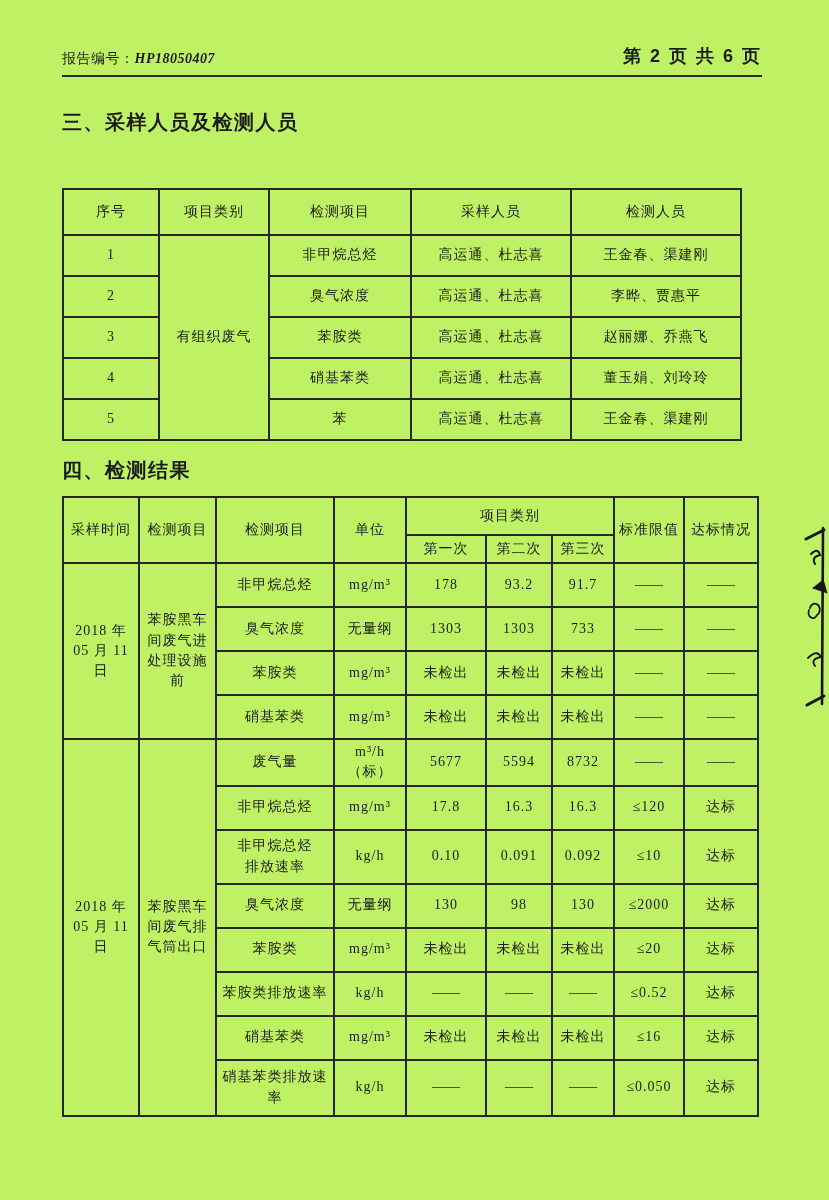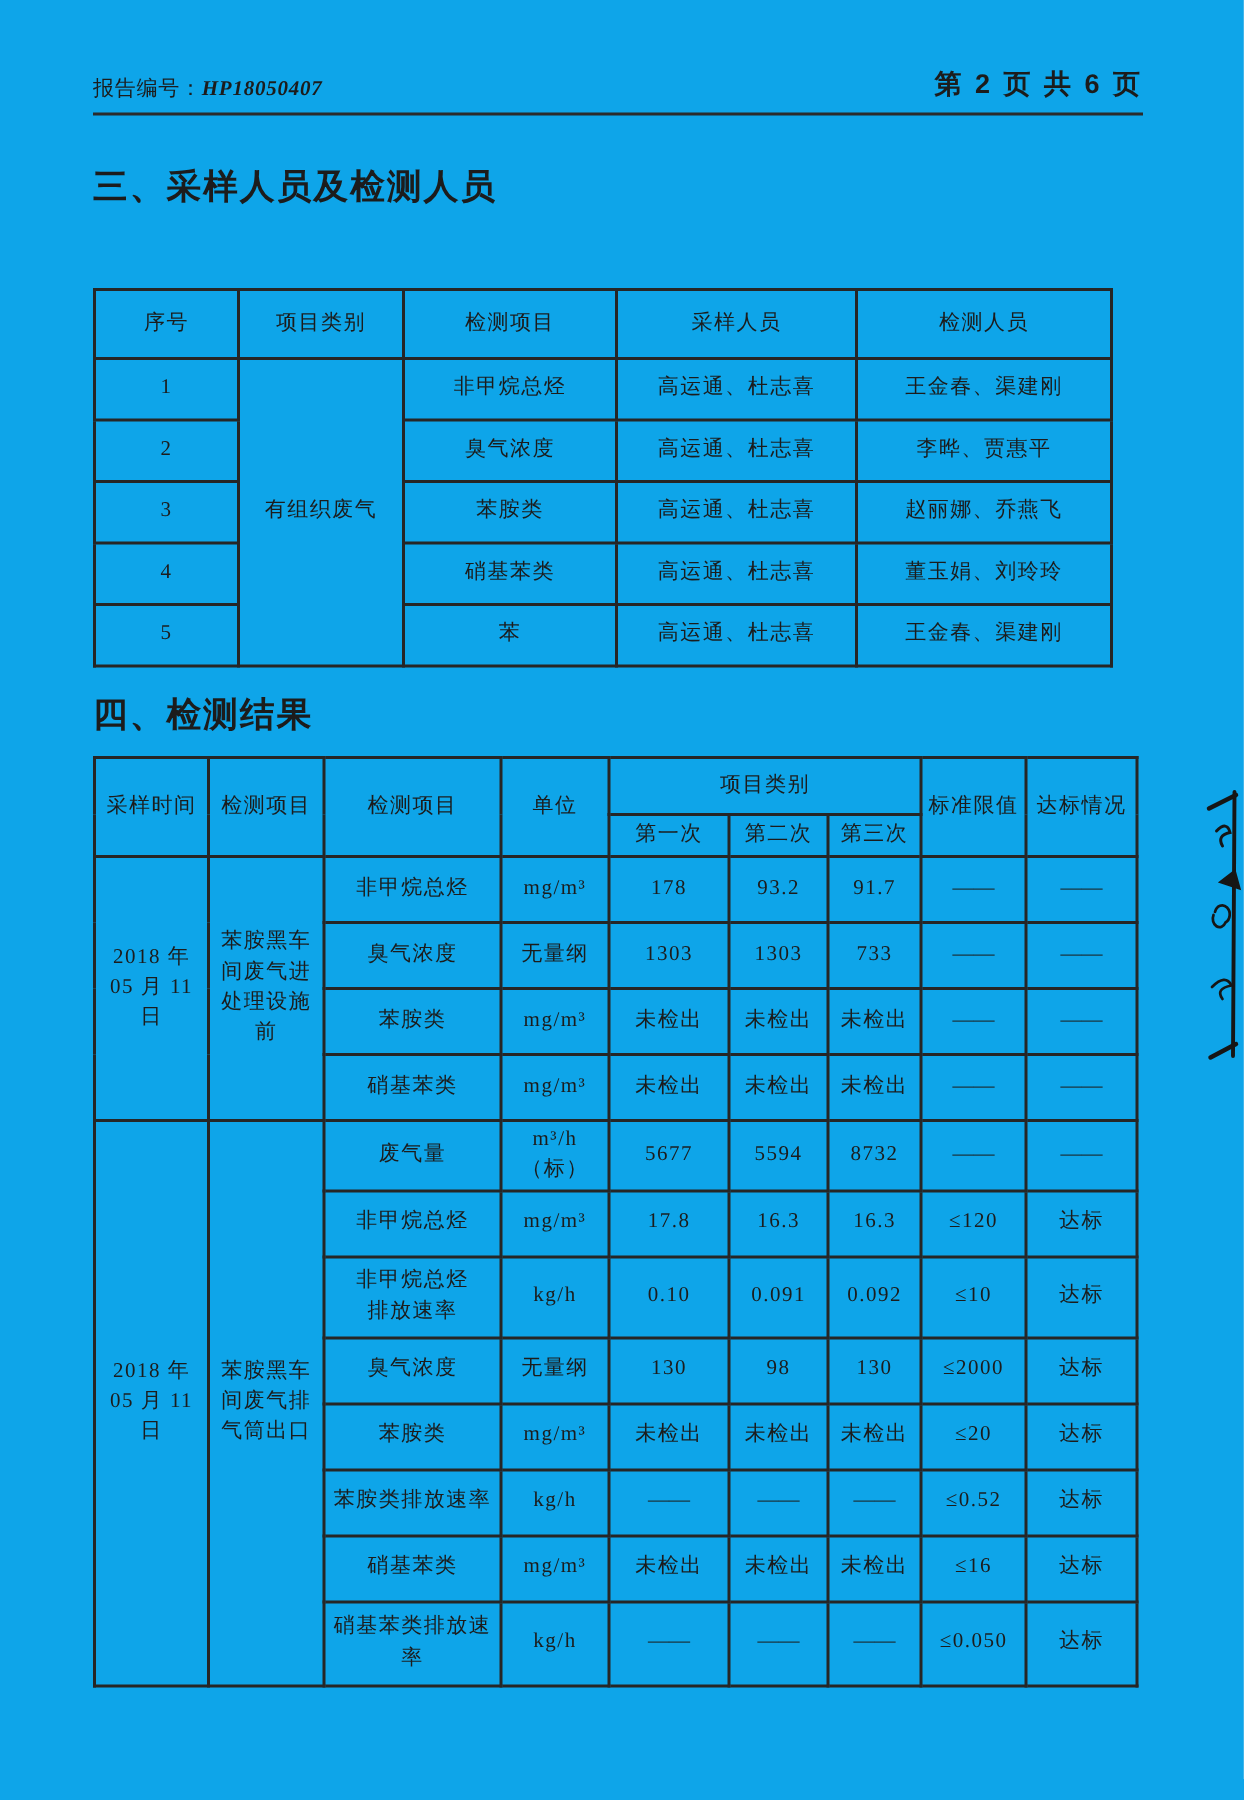--- a/index.html
+++ b/index.html
@@ -1,21 +1,21 @@
 <!DOCTYPE html>
 <html><head>
 <meta charset="utf-8">
 <style>
   html,body{margin:0;padding:0;}
   body{background:#e8e8e8;}
   .page{
     position:relative;
     width:829px;height:1200px;
     margin:0 auto;
-    background:#0ea5e9;
+    background:#bef264;
     color:#1c1c1c;
     font-family:"Liberation Serif", serif;
     overflow:hidden;
     box-sizing:border-box;
     padding-top:44px;
   }
   
   .page-header{
     margin:0 67px 0 62px;
     display:flex;justify-content:space-between;align-items:flex-end;
@@ -23,21 +23,21 @@
     padding-bottom:7px;
     font-size:14px;
   }
   .report-no{letter-spacing:0.5px;}
   .report-no i{font-style:italic;font-weight:bold;letter-spacing:0.5px;}
   .page-indicator{font-family:"Liberation Sans",sans-serif;font-weight:600;font-size:18px;letter-spacing:2px;}
   
   .sec-title{
     font-family:Liberation Sans, sans-serif;
     font-weight:bold;
-    font-size:23px;
+    font-size:20px;
     letter-spacing:1.5px;
     margin:0 0 0 62px;
   }
   .sec-title.s3{margin-top:32px;}
   .sec-title.s4{margin-top:16px;}
   
   table{
     border-collapse:collapse;
     table-layout:fixed;
     margin-left:62px;

